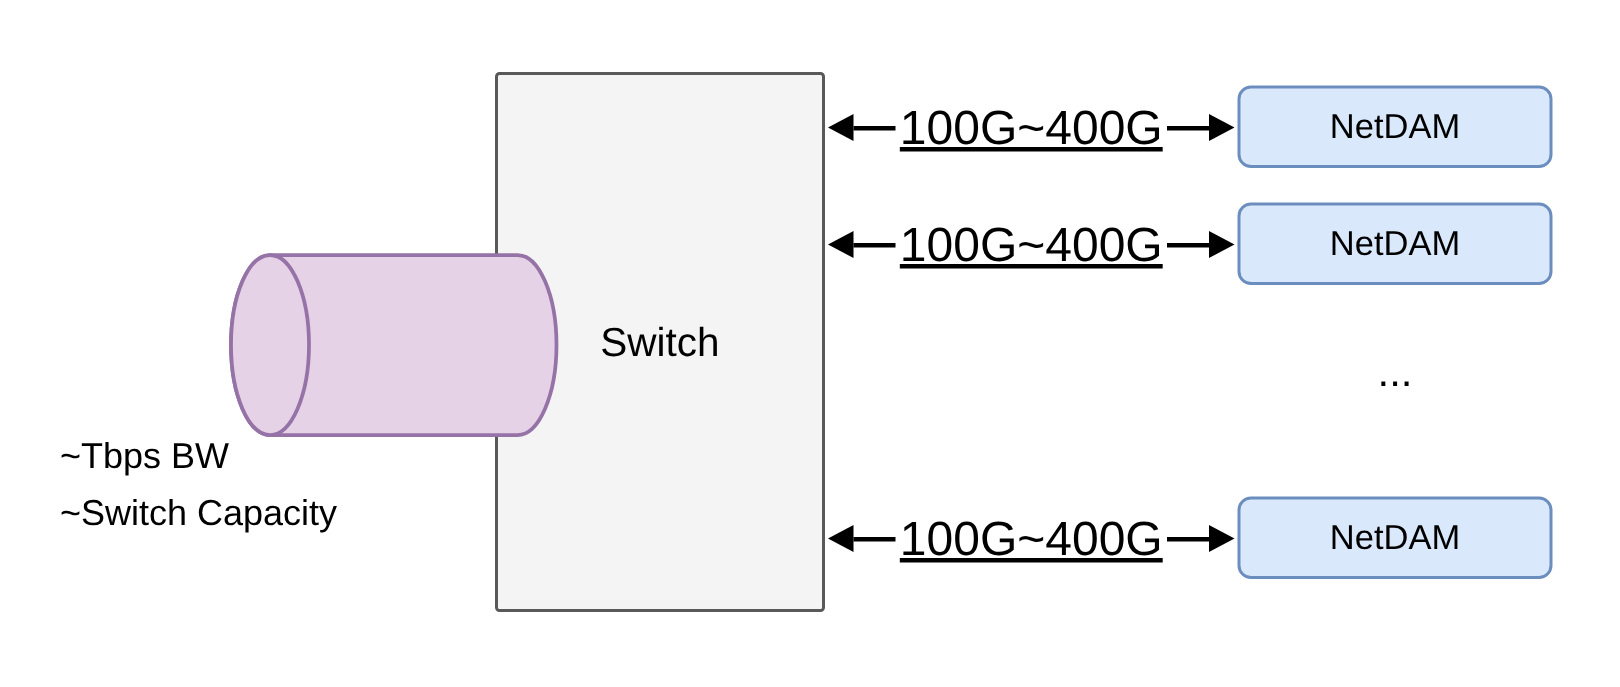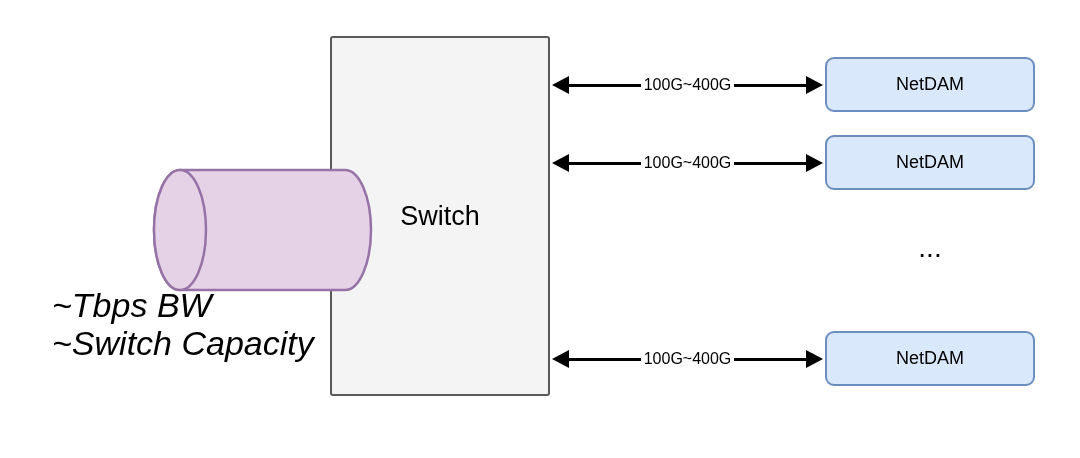--- a/index.html
+++ b/index.html
@@ -14,21 +14,21 @@
     width: 1080px;
     height: 458px;
     background: #ffffff;
     overflow: hidden;
   }
 
   
   .switch-node {
     position: absolute;
     left: 330px;
-    top: 36px;
+    top: 48px;
     width: 220px;
     height: 360px;
     background: #f4f4f4;
     border: 2px solid #595959;
     border-radius: 3px;
     box-sizing: border-box;
     display: flex;
     align-items: center;
     justify-content: center;
     z-index: 1;
@@ -42,44 +42,43 @@
   .cylinder-svg {
     position: absolute;
     left: 150px;
     top: 166px;
     z-index: 2;
   }
 
   
   .memory-caption {
     position: absolute;
-    left: 52px;
+    left: 40px;
     top: 286px;
-    font-size: 34px;
+    font-size: 24px;
     line-height: 38px;
     color: #000;
     z-index: 3;
     white-space: nowrap;
-    font-style: italic;
   }
 
   
   .netdam-node {
     position: absolute;
     left: 825px;
     width: 210px;
     height: 55px;
     background: #dae8fc;
     border: 2px solid #6c8ebf;
     border-radius: 9px;
     box-sizing: border-box;
     display: flex;
     align-items: center;
     justify-content: center;
-    font-size: 18px;
+    font-size: 23px;
     color: #000;
   }
   .netdam-1 { top: 57px; }
   .netdam-2 { top: 135px; }
   .netdam-3 { top: 331px; }
 
   
   .link-row {
     position: absolute;
     left: 552px;
@@ -106,24 +105,25 @@
     border-left: 17px solid #000000;
     flex: 0 0 auto;
   }
   .link-line {
     flex: 1 1 auto;
     height: 3px;
     background: #000000;
   }
   .link-label {
     flex: 0 0 auto;
-    font-size: 16px;
+    font-size: 32px;
     color: #000;
     padding: 0 3px;
     white-space: nowrap;
+    text-decoration: underline;
   }
 
   
   .ellipsis {
     position: absolute;
     left: 900px;
     top: 232px;
     width: 60px;
     text-align: center;
     font-size: 28px;

